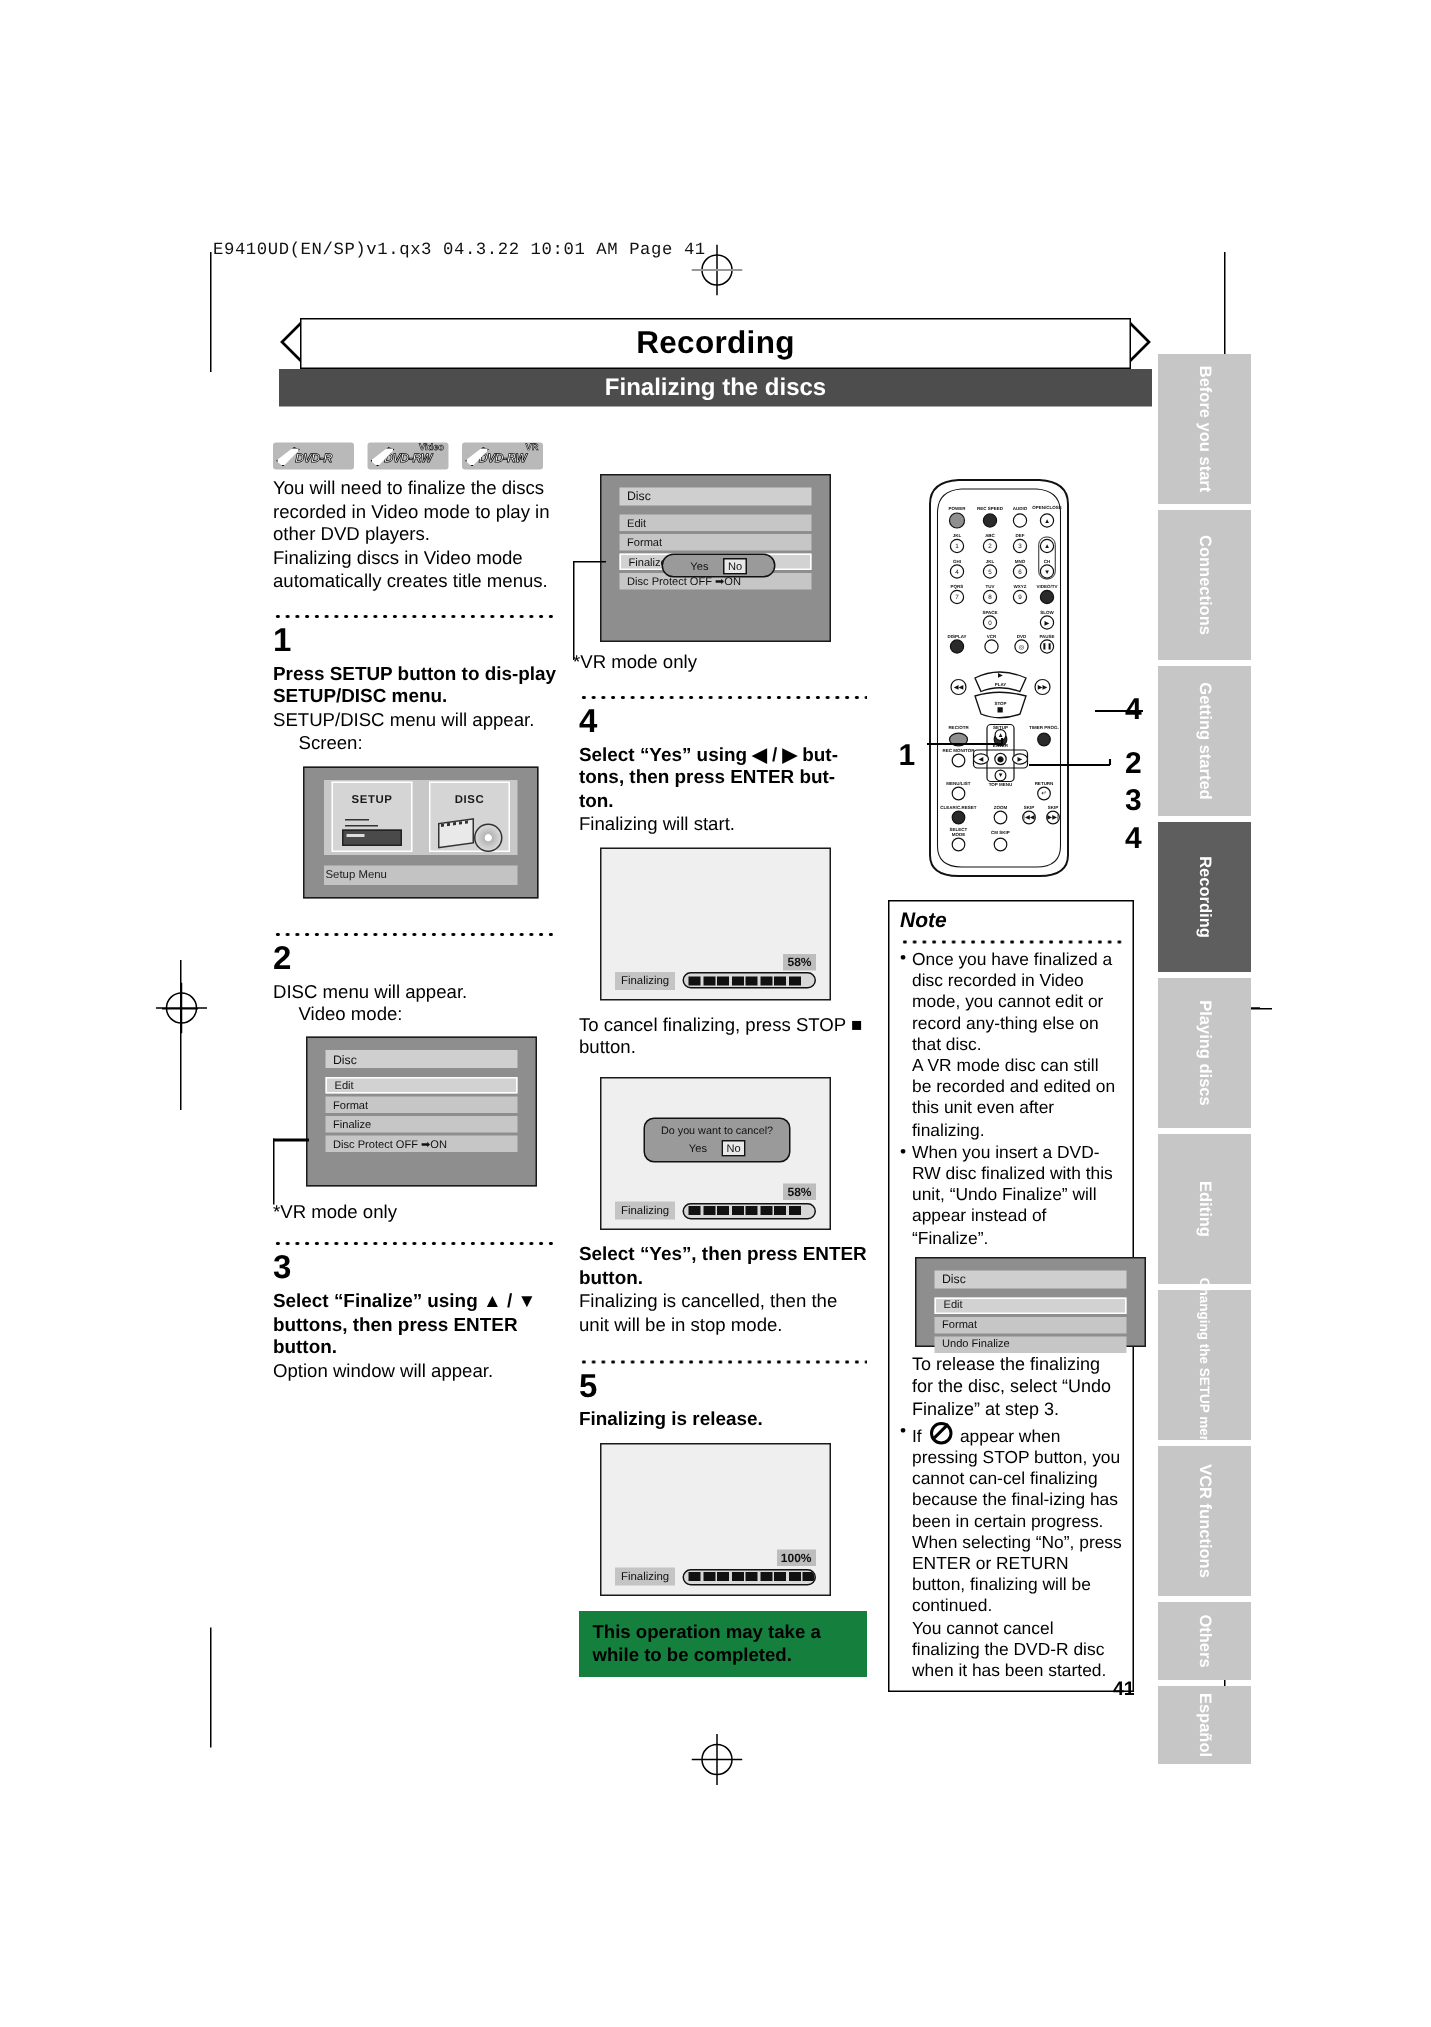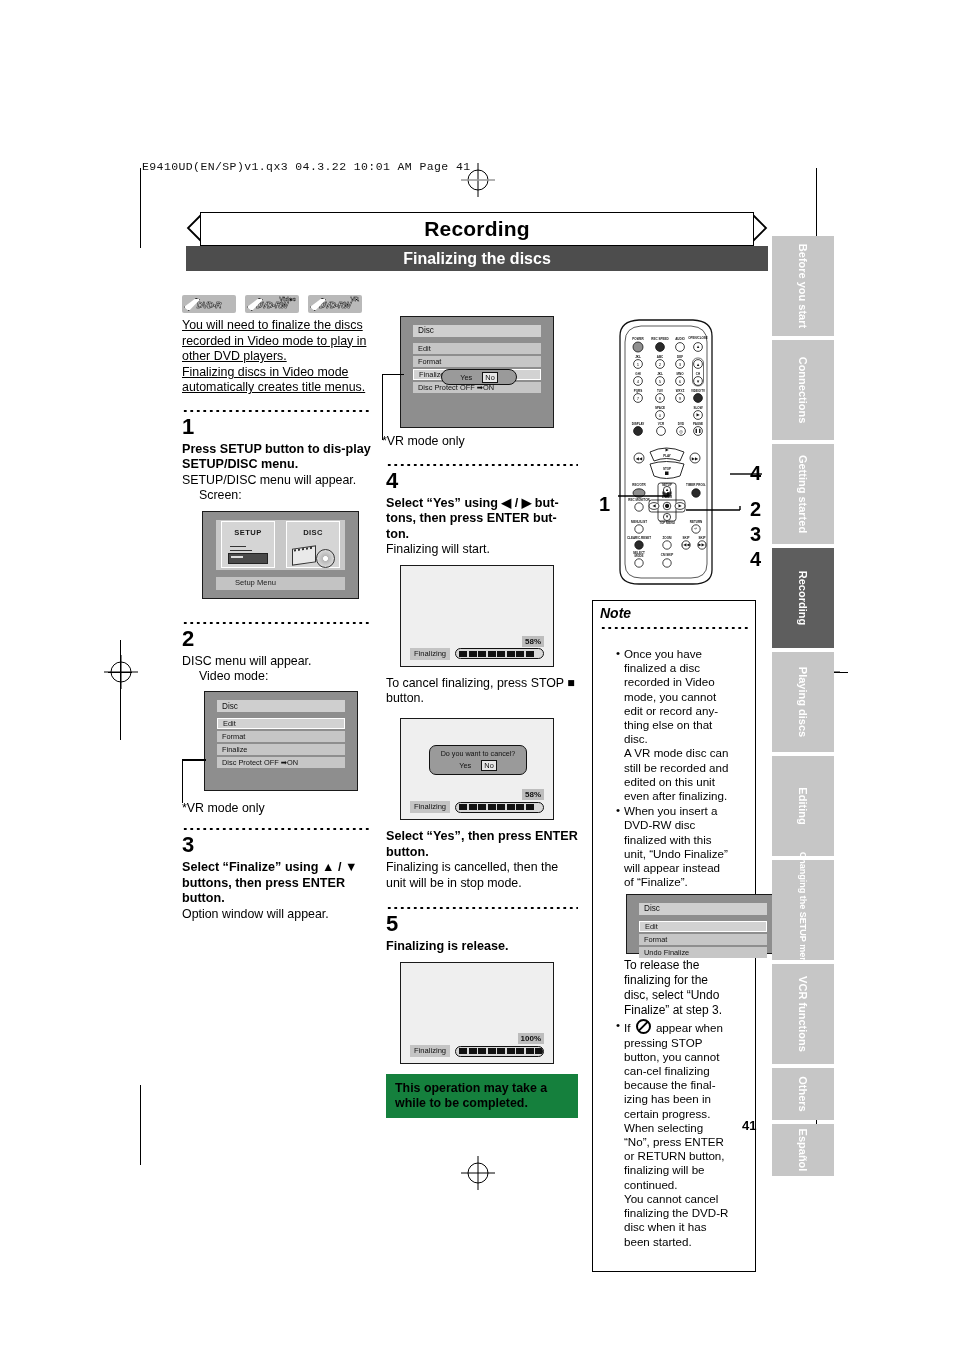--- a/index.html
+++ b/index.html
@@ -35,21 +35,21 @@
         display:flex;align-items:flex-end;justify-content:center;overflow:hidden;}
   .logo .lbl{font-size:8.2px;font-weight:bold;color:#fff;-webkit-text-stroke:0.5px #000;
              letter-spacing:-.3px;line-height:10px;padding-bottom:2px;
              font-family:"Liberation Sans",sans-serif;font-style:italic;}
   .logo .top{position:absolute;top:0;right:3px;font-size:6.2px;font-weight:bold;color:#fff;
              -webkit-text-stroke:0.4px #000;line-height:7px;font-style:normal;}
   .logo .swoosh{position:absolute;left:2px;top:3px;width:14px;height:11px;
                 background:#fff;border:1px solid #000;
                 clip-path:polygon(0 70%,75% 0,100% 12%,30% 100%);}
 
-  .body-txt{margin:0 0 0 0;text-decoration:underline;}
+  .body-txt{margin:0 0 0 0;}
   .body-txt p{margin:0;}
 
   .dots{height:9px;margin:9px 0 1px 0;background-image:radial-gradient(circle,#000 1.15px,transparent 1.3px);
         background-size:6.5px 6.5px;background-position:0 3px;background-repeat:repeat-x;}
   .stepnum{font-size:22px;font-weight:bold;line-height:23px;margin:0 0 4px 0;}
   .step-head{font-weight:bold;font-size:12.6px;line-height:15.4px;margin:0;}
   .step-sub{font-size:12.4px;line-height:15.4px;margin:0;}
   .indent{padding-left:17px;}
 
   
@@ -64,21 +64,21 @@
   .sl{position:absolute;background:#333;height:1.4px;}
   .deck{position:absolute;left:6px;bottom:3px;width:38px;height:9px;background:#4a4a4a;border:1px solid #222;}
   .deck i{position:absolute;left:2px;top:2px;width:12px;height:2px;background:#ddd;}
   .film{position:absolute;left:5px;top:6px;width:22px;height:15px;border:1.5px solid #333;background:#e9e9e9;
         transform:skewY(-8deg);}
   .film:before{content:"";position:absolute;left:1px;top:-0px;width:20px;height:2px;
         background:repeating-linear-gradient(90deg,#333 0 2px,transparent 2px 4px);}
   .disc-art{position:absolute;right:4px;top:8px;width:17px;height:17px;border-radius:50%;
         background:radial-gradient(circle,#fff 18%,#b5b5b5 22%,#d9d9d9 70%);border:1.4px solid #333;}
   .setup-menu-bar{position:absolute;left:13px;bottom:8px;right:13px;height:13px;background:#c3c3c3;
-        display:flex;align-items:center;padding-left:19px;font-size:7.6px;color:#1c1c1c;}
+        display:flex;align-items:center;padding-left:1px;font-size:7.6px;color:#1c1c1c;}
 
   .tv-disc{width:152px;height:98px;margin:7px 0 0 22px;}
   .menu-row{position:absolute;left:12px;right:12px;height:11px;background:#c6c6c6;
             font-size:7.4px;color:#111;display:flex;align-items:center;padding-left:5px;box-sizing:border-box;}
   .menu-row.title{top:8px;height:12px;background:#cfcfcf;font-size:8.2px;}
   .menu-row.sel{border:1.5px solid #fff;background:#d2d2d2;}
   .menu-row.r1{top:26px;}
   .menu-row.r2{top:39px;}
   .menu-row.r3{top:52px;}
   .menu-row.r4{top:65px;}
@@ -109,21 +109,21 @@
 
   
   .remote-wrap{position:absolute;left:606px;top:318px;width:120px;height:268px;}
   .callouts{position:absolute;left:0;top:318px;width:954px;height:270px;pointer-events:none;}
   .callnum{position:absolute;font-size:20px;font-weight:bold;}
 
   
   .note{position:absolute;left:592px;top:600px;width:164px;border:1.5px solid #000;padding:4px 7px 6px 7px;
         box-sizing:border-box;}
   .note-h{font-size:14px;font-weight:bold;font-style:italic;line-height:16px;margin:0;}
-  .note ul{margin:16px;padding:0;list-style:none;}
+  .note ul{margin:0;padding:0;list-style:none;}
   .note li{font-size:11.6px;line-height:14.2px;padding-left:8px;position:relative;margin-top:1px;}
   .note li:before{content:"\2022";position:absolute;left:0;top:-1px;}
   .note li .cont{display:block;}
   .tv-undo{width:152px;height:58px;margin:5px 0 4px 2px;}
   .no-sign{display:inline-block;width:11px;height:11px;border:2px solid #000;border-radius:50%;
            position:relative;vertical-align:-2px;margin:0 2px;}
   .no-sign:after{content:"";position:absolute;left:-1px;top:3.2px;width:13px;height:2px;background:#000;
            transform:rotate(-45deg);}
 
   

